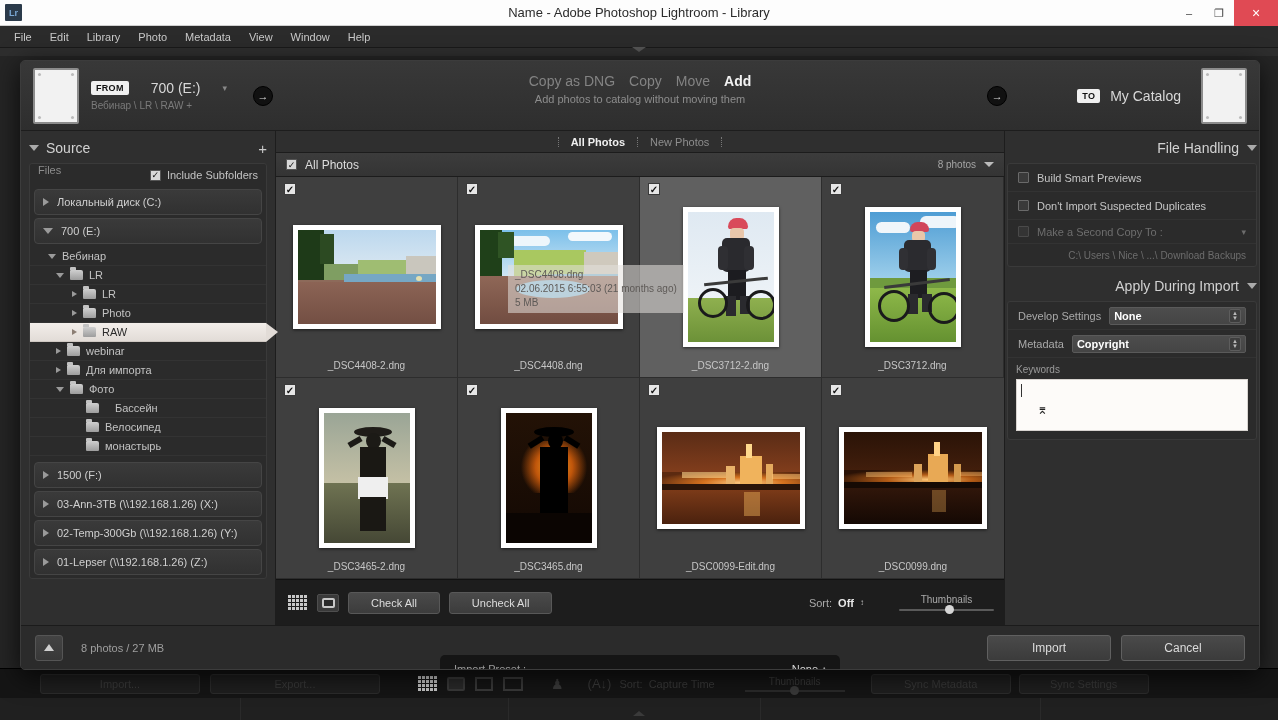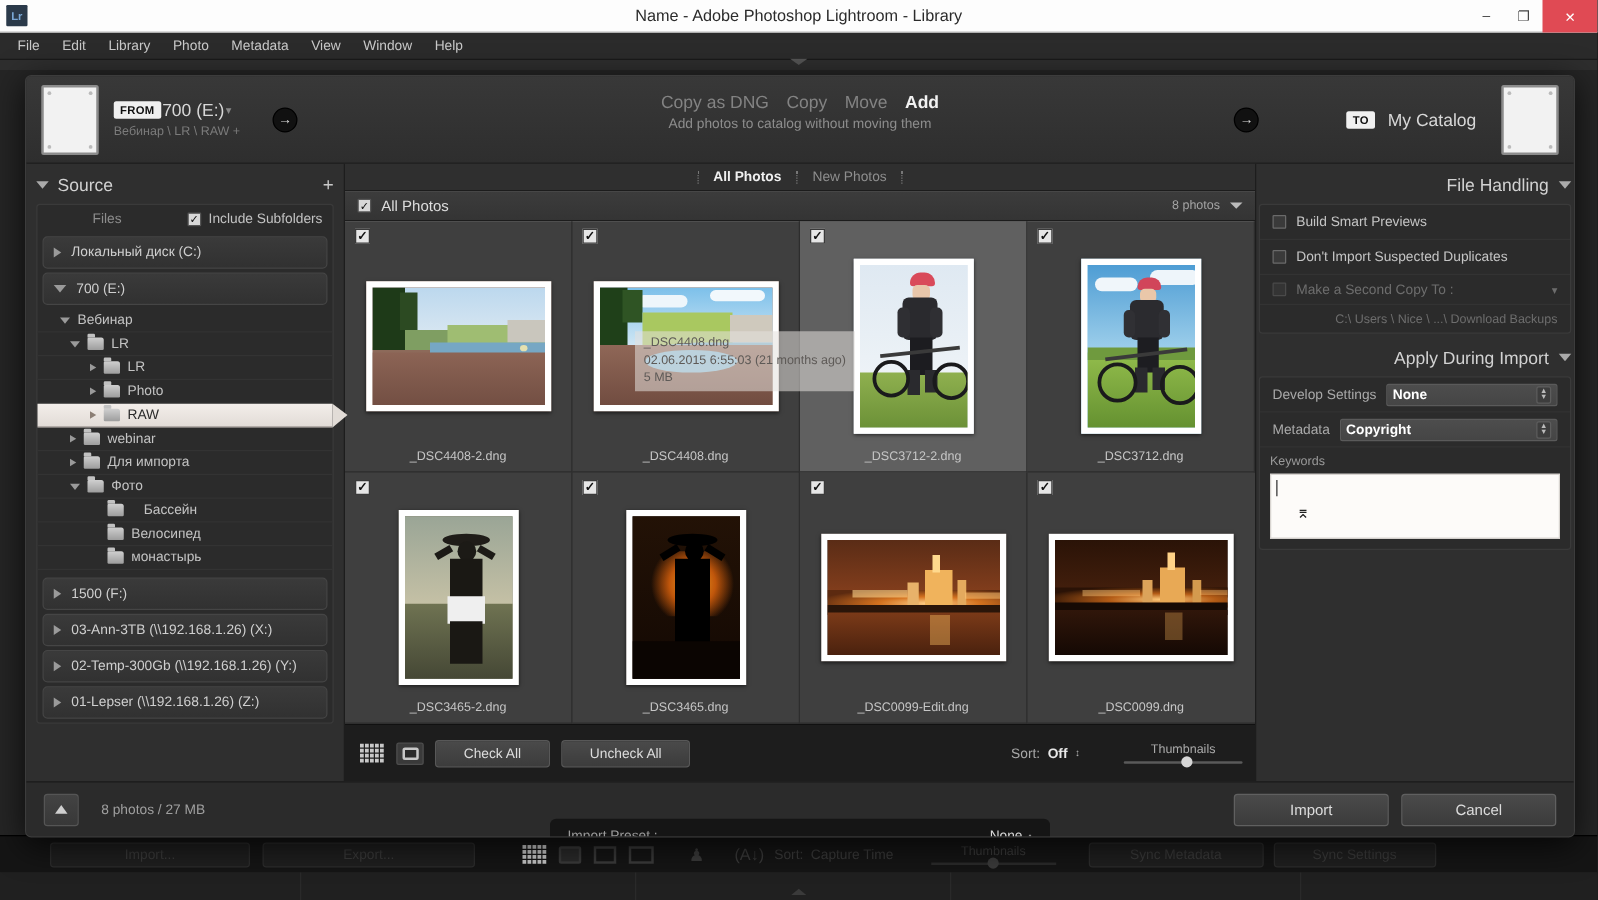--- a/index.html
+++ b/index.html
@@ -76,21 +76,21 @@
     width:46px; height:56px; background:#f2f2f2; border:2px solid #8c8c8c;
     border-radius:2px; position:relative;
   }
   .film-box::before, .film-box::after {
     content:''; position:absolute; width:3px;height:3px;background:#bbb;border-radius:50%;
   }
   .film-box::before { left:3px; top:3px; box-shadow: 33px 0 #bbb; }
   .film-box::after { left:3px; bottom:3px; box-shadow: 33px 0 #bbb; }
 
   .from-block { margin-left:12px; }
-  .from-row { display:flex; align-items:center; gap:1px; }
+  .from-row { display:flex; align-items:center; gap:22px; }
   .pill {
     background:#f0f0f0; color:#111; font-size:9px; font-weight:bold;
     padding:2px 5px; border-radius:2px; letter-spacing:.3px;
   }
   .from-label { font-size:14px; color:#d8d8d8; }
   .tiny-updown { font-size:9px; color:#888; }
   .from-path { font-size:10px; color:#7b7b7b; margin-top:4px; }
 
   .arrow-circle {
     width:20px;height:20px;border-radius:50%;background:#111;
@@ -114,21 +114,21 @@
   .left-panel { width:255px; background:#2f2f2f; border-right:1px solid #1d1d1d;
                 padding:6px 8px; }
   .panel-head {
     display:flex; align-items:center; height:22px; color:#d2d2d2; font-size:14px; gap:7px;
   }
   .tri { width:0;height:0;border-left:5px solid transparent;border-right:5px solid transparent;
          border-top:6px solid #aaa; }
   .plus { margin-left:auto; color:#c9c9c9; font-size:15px; }
   .src-box { background:#2b2b2b; border:1px solid #3a3a3a; border-radius:3px; margin-top:4px; }
   .files-row {
-    display:flex; align-items:center; height:22px; padding:0 8px; color:#8d8d8d; font-size:11px;margin-left:36px;
+    display:flex; height:22px; padding:0 8px; color:#8d8d8d; font-size:11px;
   }
   .chk { width:11px;height:11px;background:#d8d8d8;border:1px solid #555;border-radius:1px;
          display:inline-flex;align-items:center;justify-content:center;color:#111;font-size:9px; }
   .inc-sub { margin-left:auto; display:flex; align-items:center; gap:6px; color:#c2c2c2; }
   .drive {
     height:26px; margin:3px 4px; background:linear-gradient(#3a3a3a,#313131);
     border:1px solid #454545; border-radius:4px; display:flex; align-items:center;
     padding:0 8px; gap:8px; color:#cfcfcf; font-size:11px;
   }
   .arw { width:0;height:0;border-top:4px solid transparent;border-bottom:4px solid transparent;

